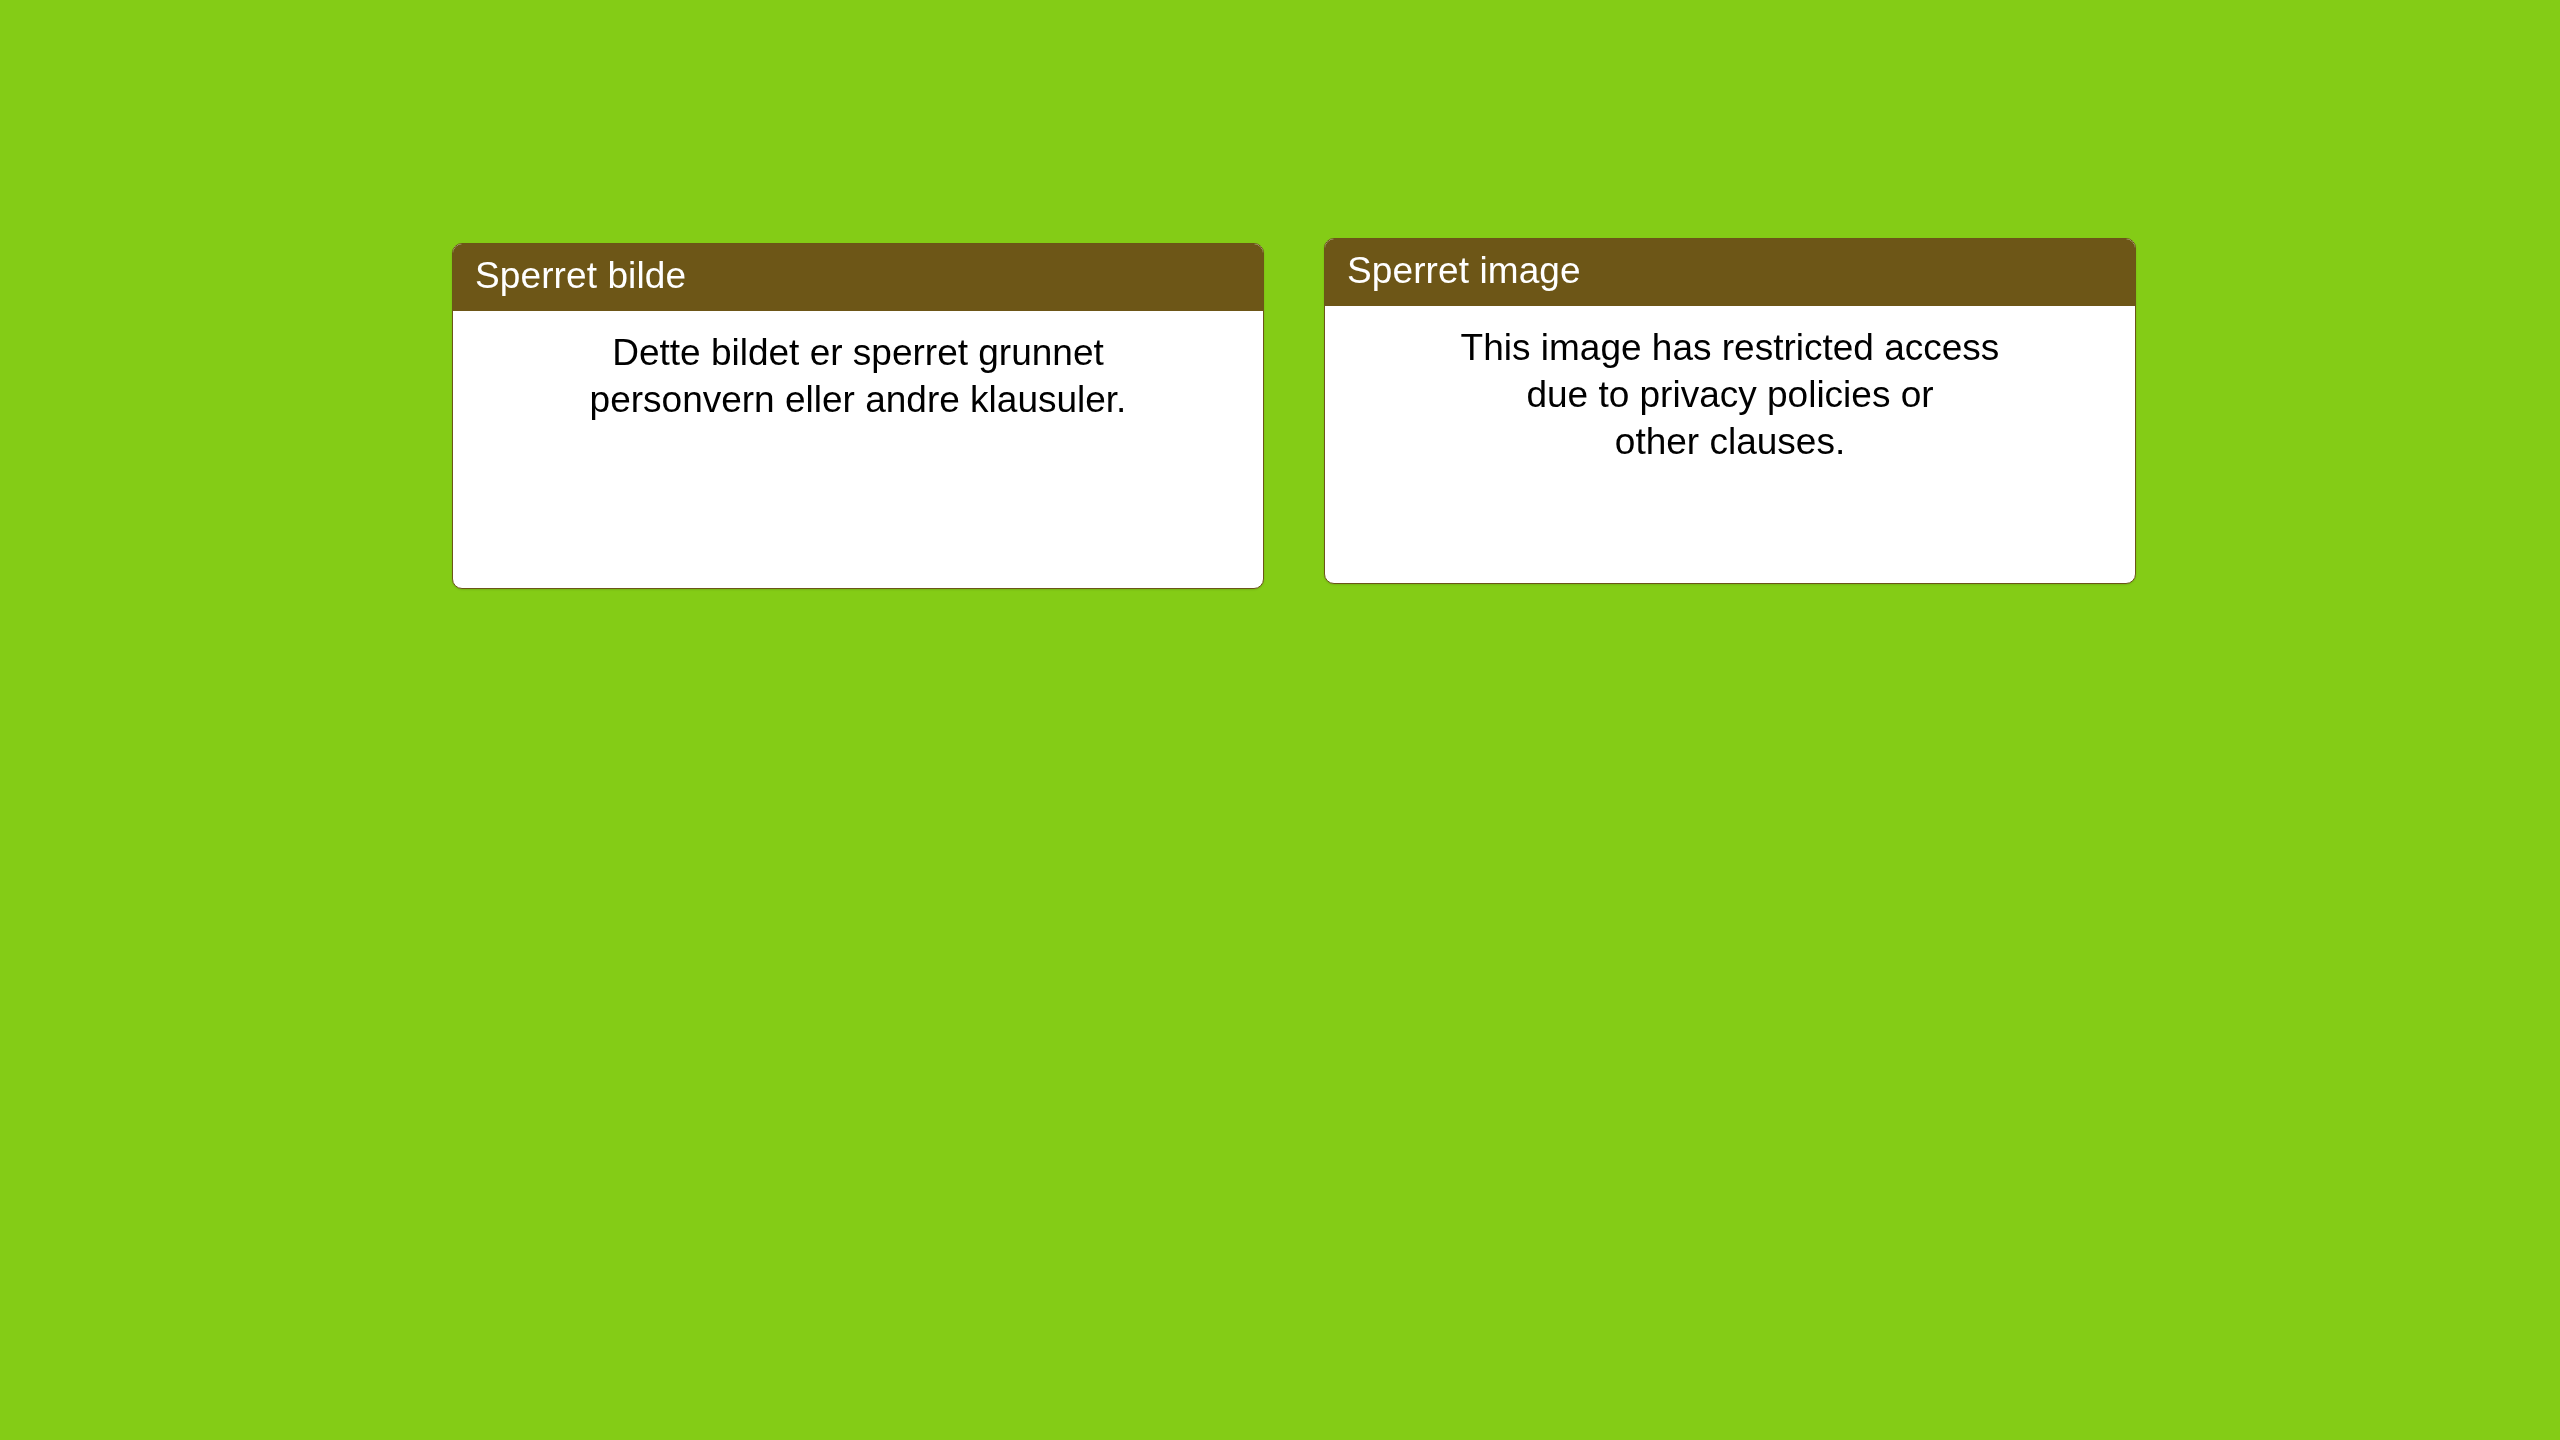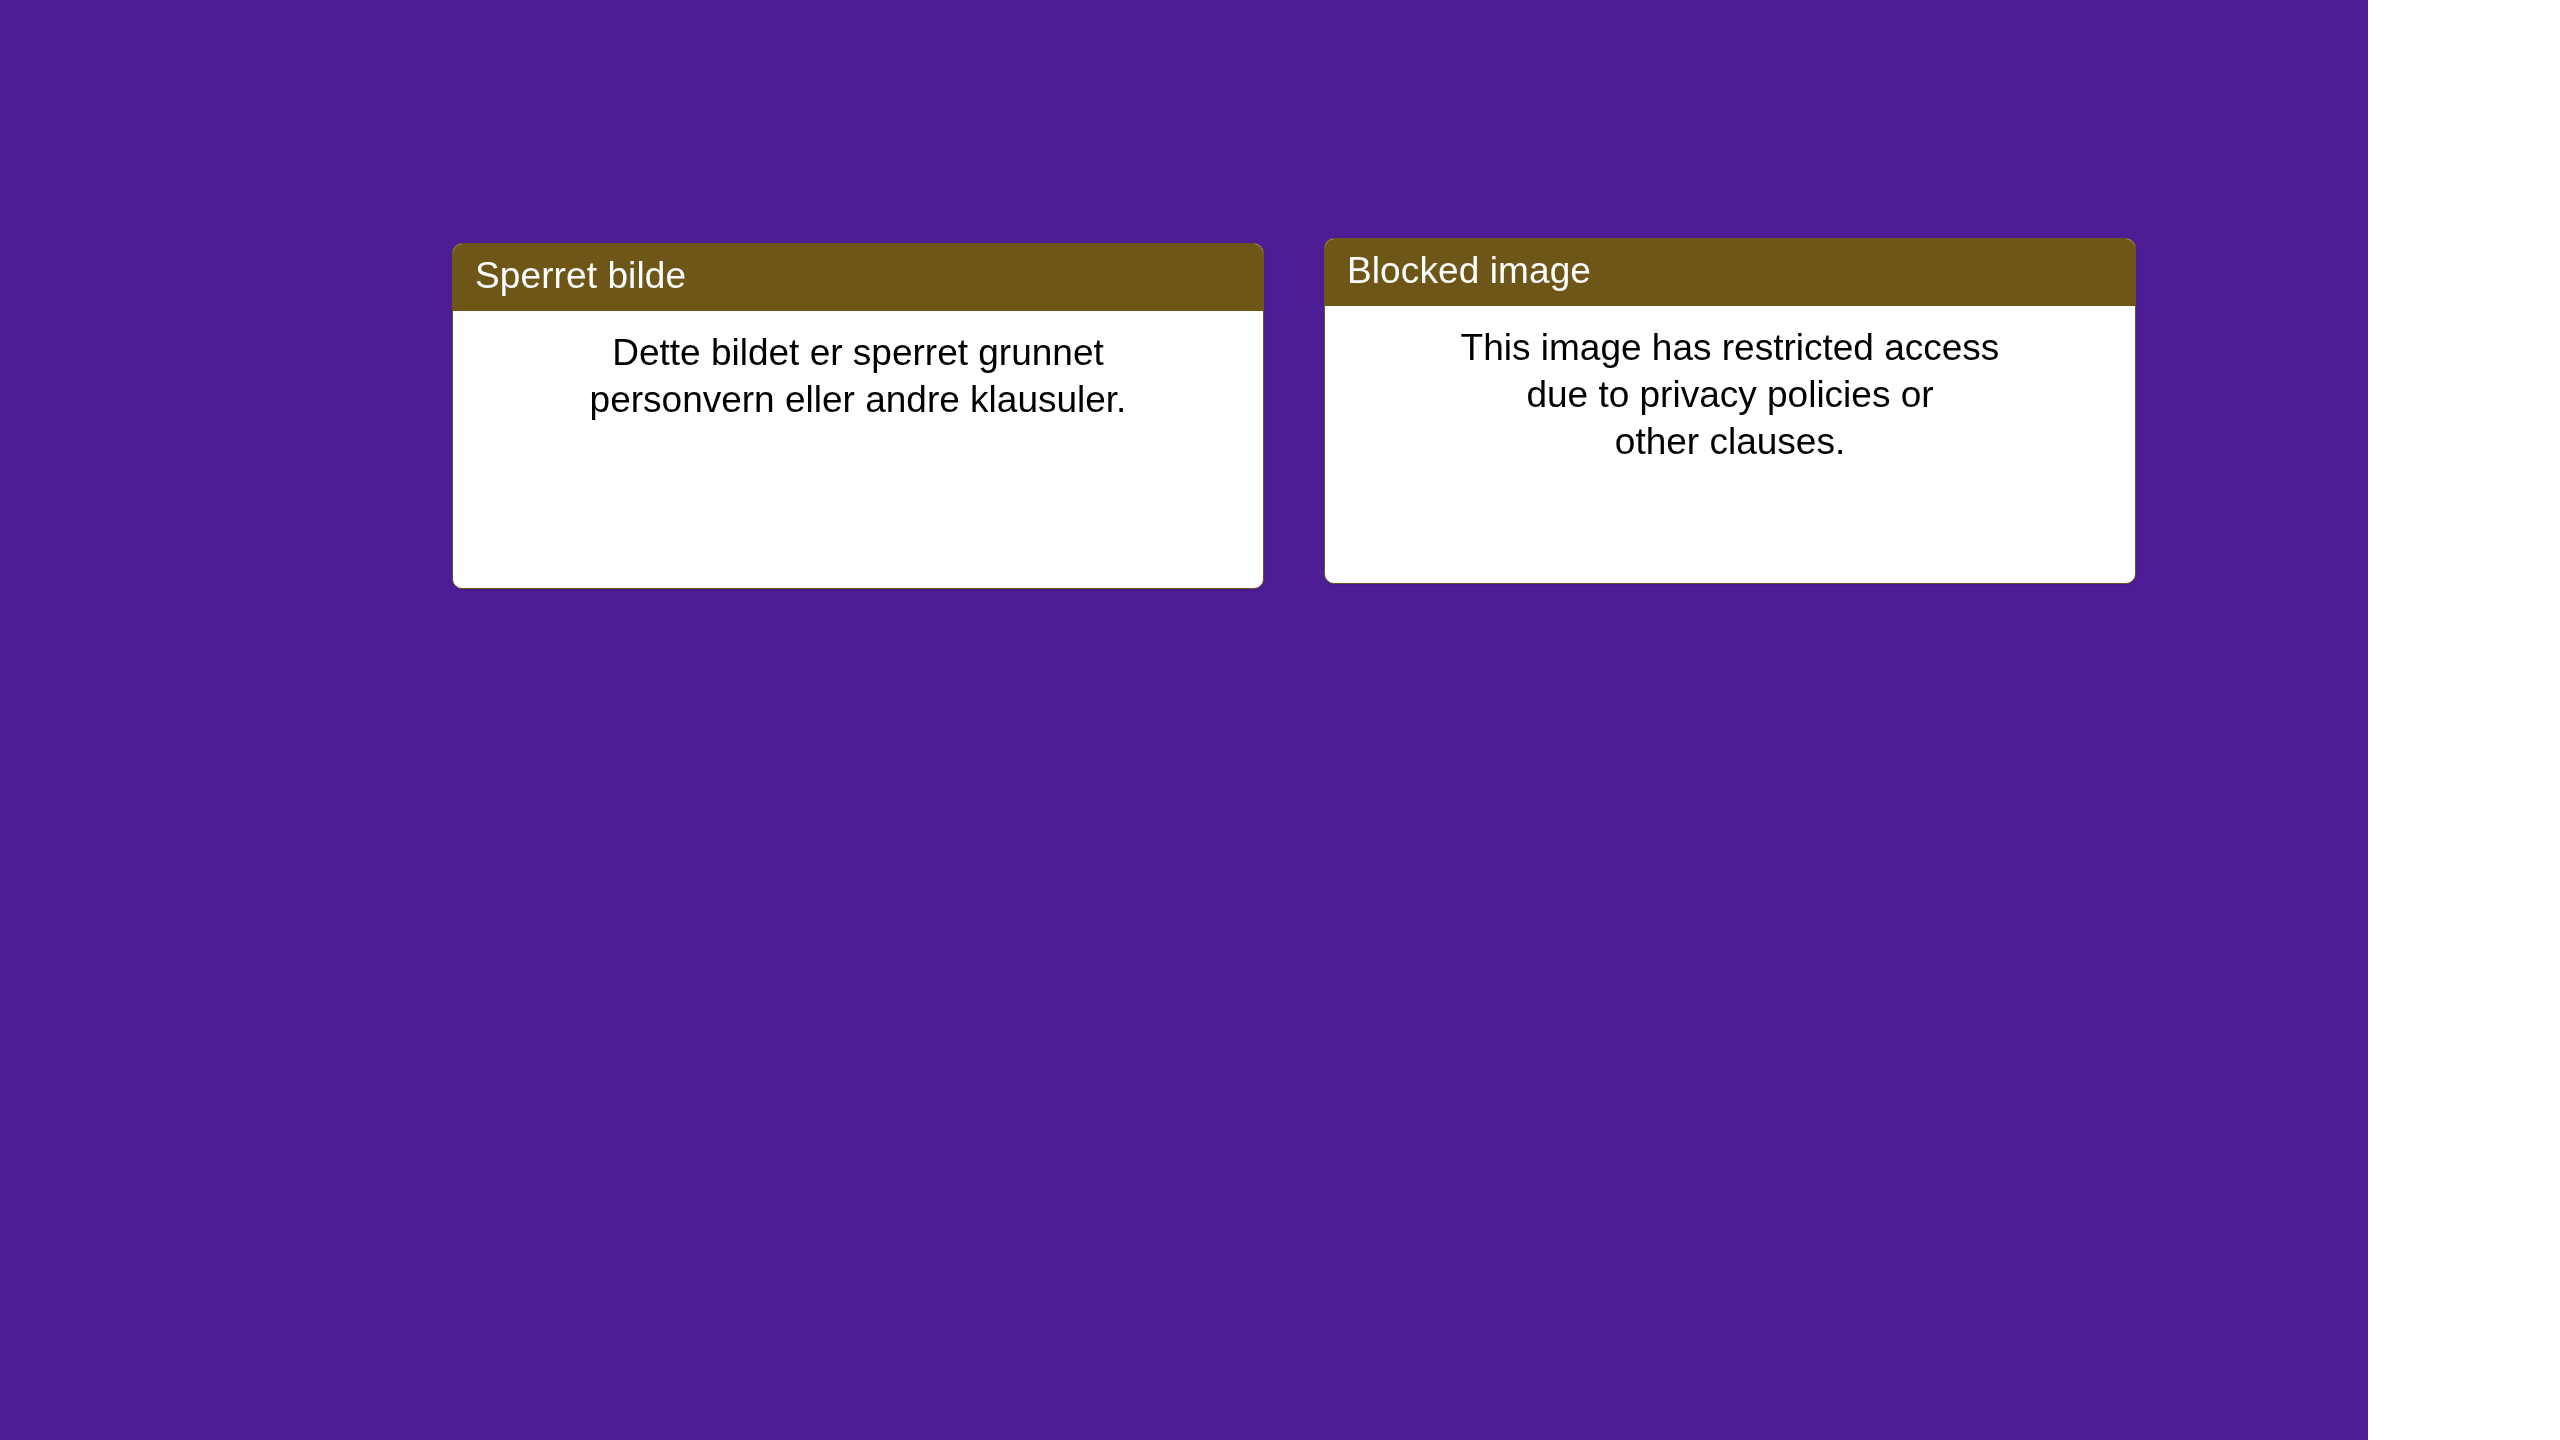--- a/index.html
+++ b/index.html
@@ -9,23 +9,23 @@
     width: 2560px;
     height: 1440px;
     overflow: hidden;
   }
   body {
     font-family: "Liberation Sans", sans-serif;
     -webkit-font-smoothing: antialiased;
   }
   .stage {
     position: relative;
-    width: 2368px;
+    width: 2560px;
     height: 1440px;
-    background: #4c1d95;
+    background: #84cc16;
   }
   .notice-card {
     position: absolute;
     box-sizing: border-box;
     background: #ffffff;
     border: 1px solid #6b5518;
     border-radius: 10px;
     overflow: hidden;
     box-shadow: 0 1px 2px rgba(0,0,0,0.12);
   }
@@ -67,19 +67,19 @@
 
 <div class="stage">
 
   <div class="notice-card" id="card-no">
     <div class="card-header">Sperret bilde</div>
     <div class="card-body">Dette bildet er sperret grunnet
 personvern eller andre klausuler.</div>
   </div>
 
   <div class="notice-card" id="card-en">
-    <div class="card-header">Blocked image</div>
+    <div class="card-header">Sperret image</div>
     <div class="card-body">This image has restricted access
 due to privacy policies or
 other clauses.</div>
   </div>
 
 </div>
 
 </body></html>

